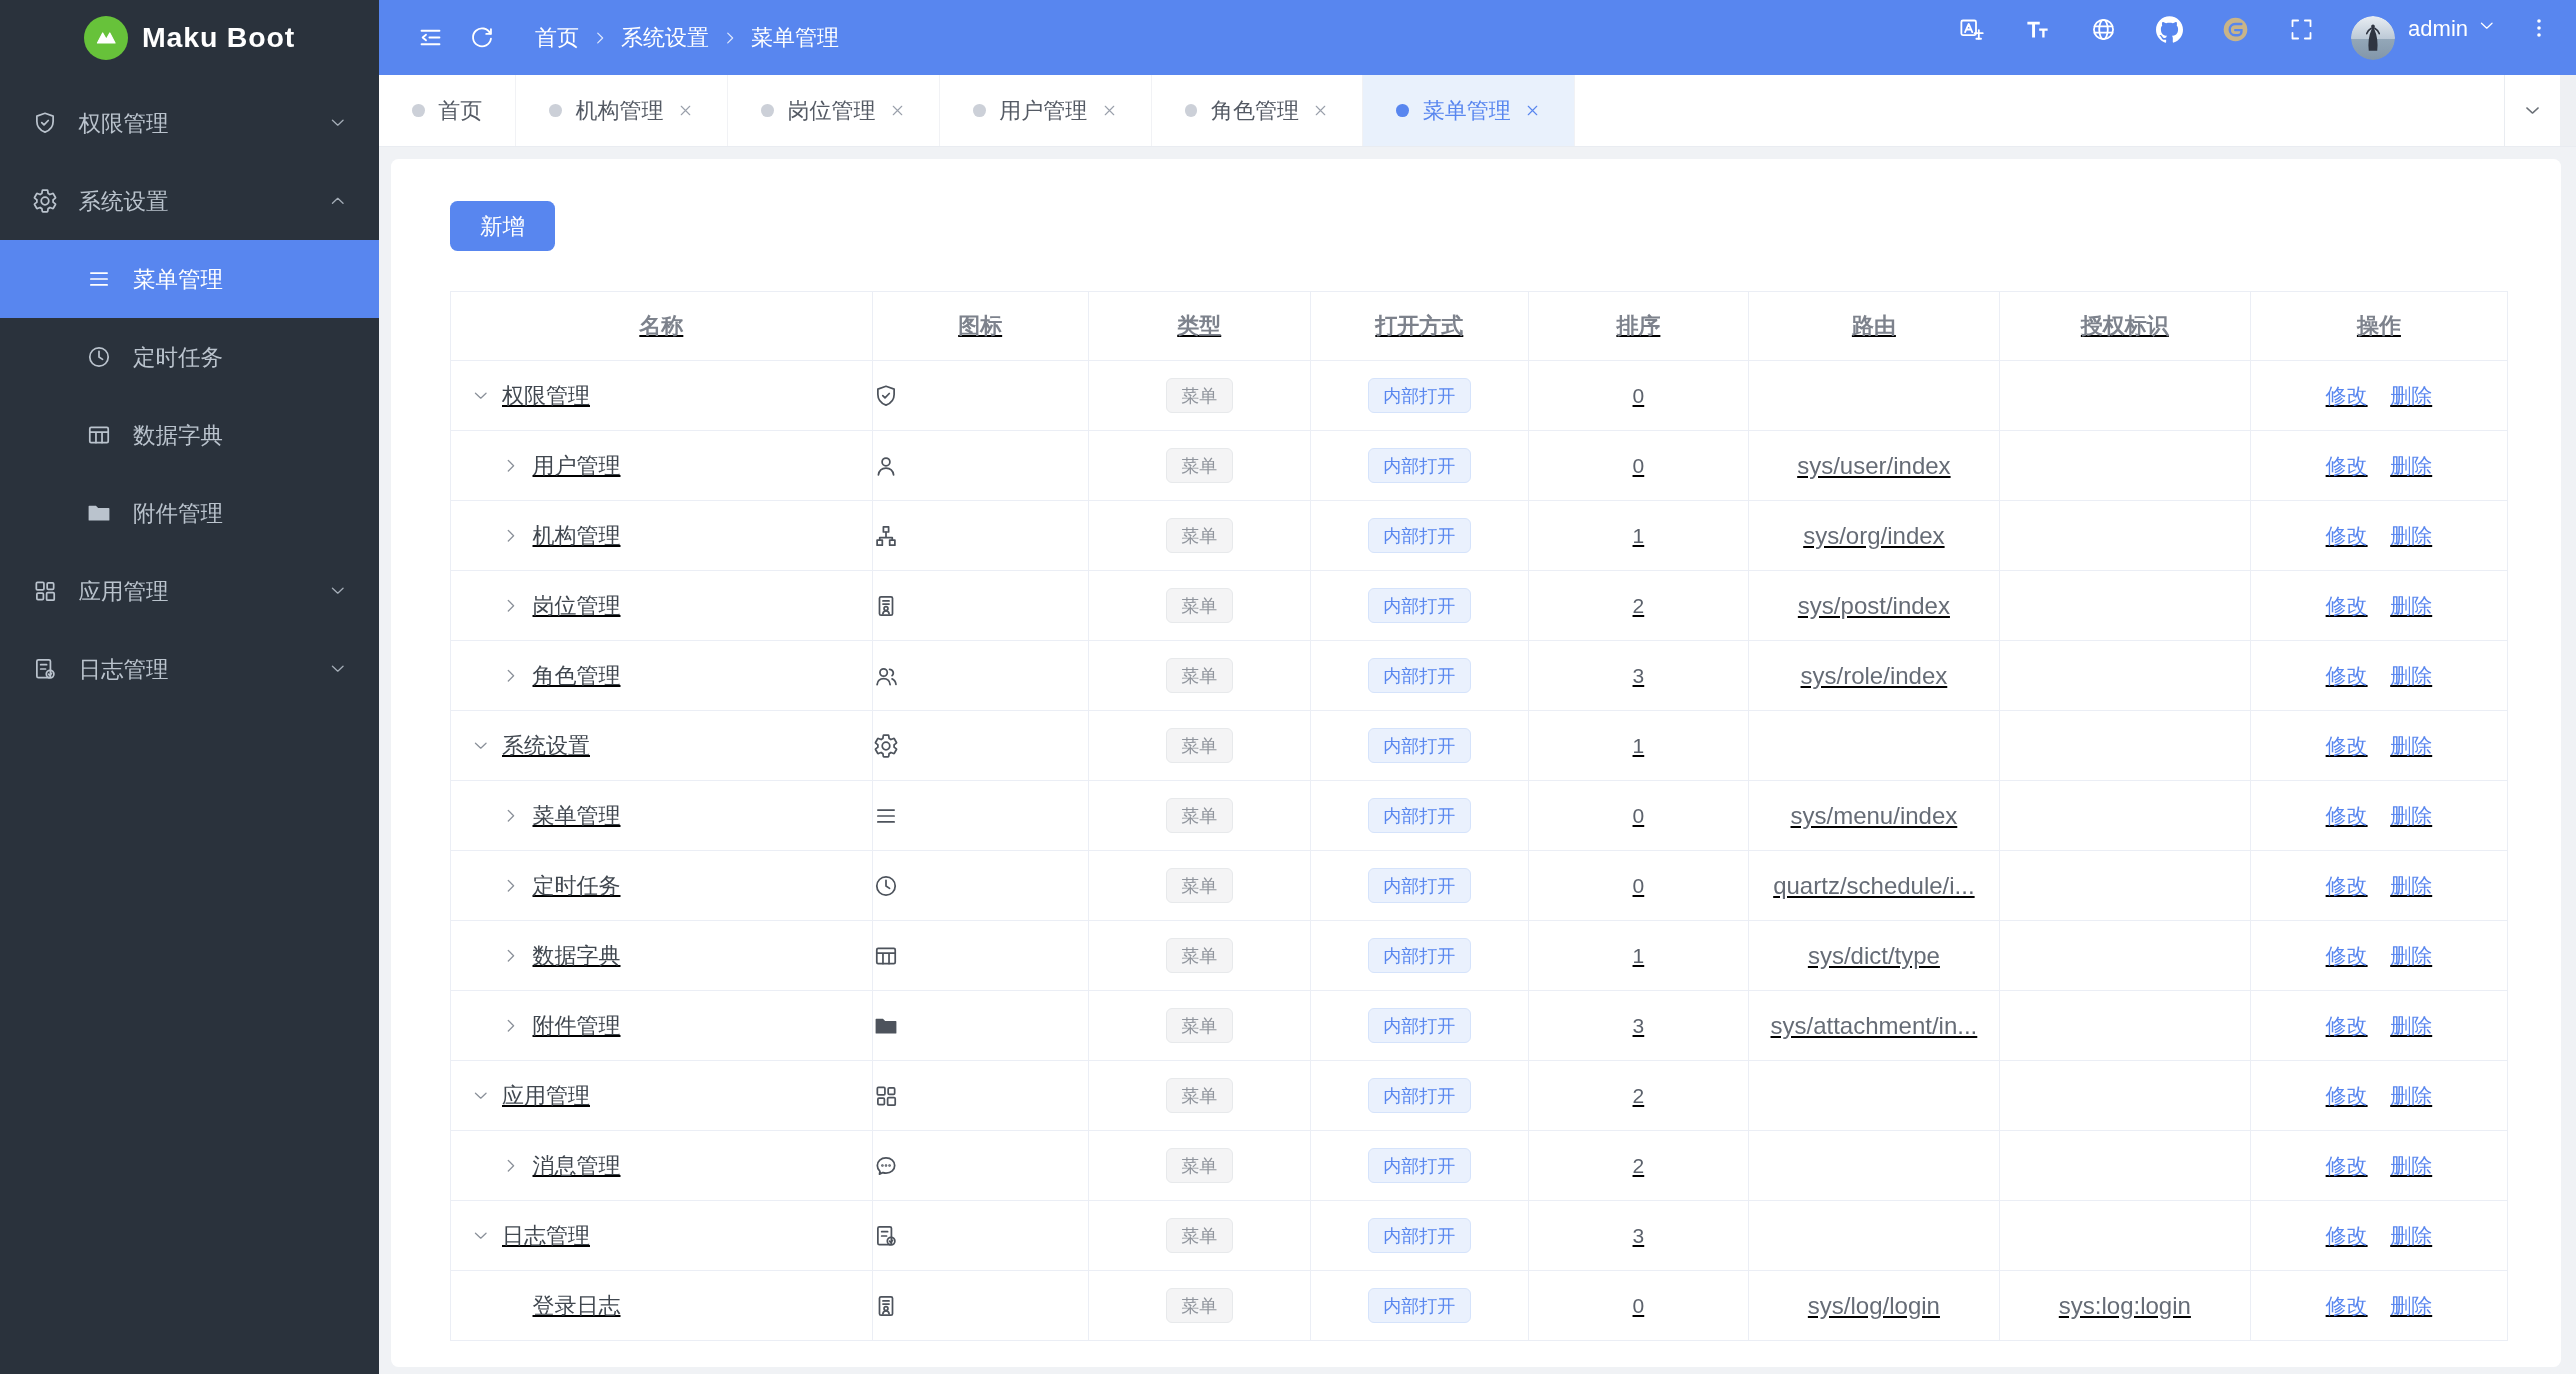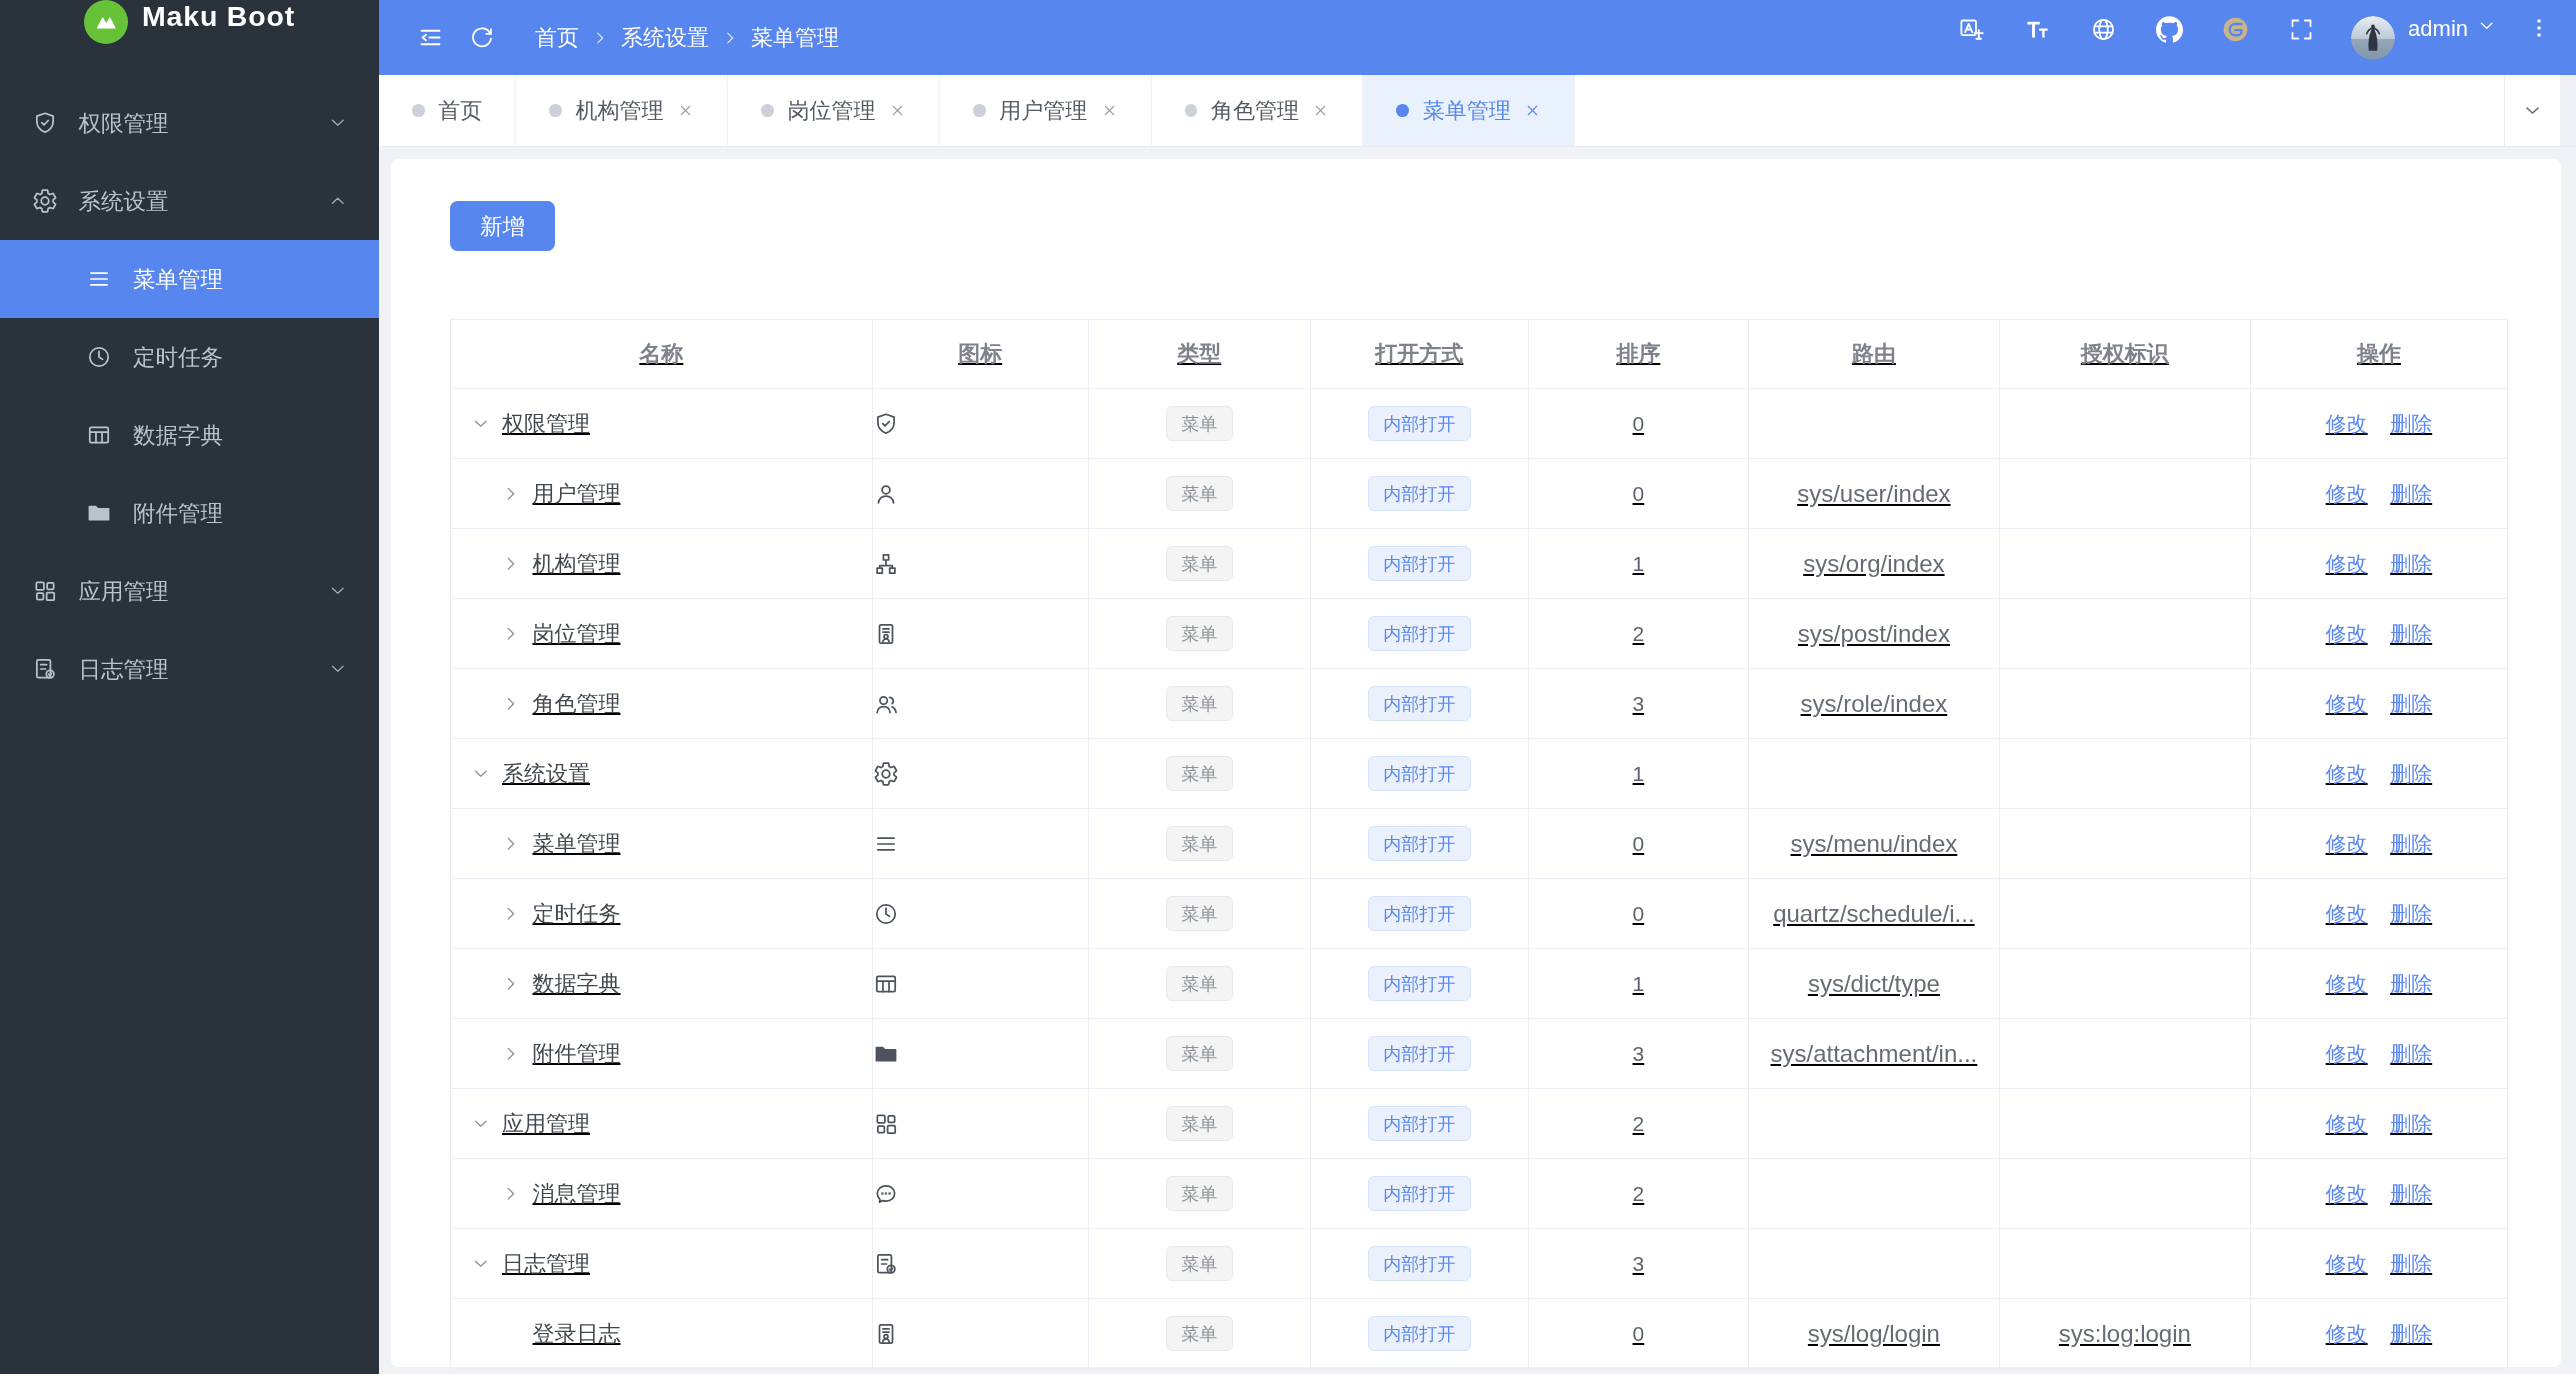--- a/index.html
+++ b/index.html
@@ -3,21 +3,21 @@
 <meta charset="utf-8">
 <style>
   * { margin:0; padding:0; box-sizing:border-box; }
   html,body { width:2576px; height:1374px; overflow:hidden;
     font-family:"Liberation Sans","DejaVu Sans",sans-serif; }
   .app { display:flex; width:100%; height:100%; }
 
   
   .sidebar { width:379px; flex-shrink:0; background:var(--sidebar-bg,#2a323c);
     color:var(--sidebar-text,#bac3cd); display:flex; flex-direction:column; }
-  .logo { height:75px; display:flex; justify-content:center; gap:14px; flex-shrink:0; }
+  .logo { height:75px; display:flex; align-items:center; justify-content:center; gap:14px; flex-shrink:0; }
   .logo-badge { width:44px; height:44px; border-radius:50%; background:var(--logo-green,#67c23a);
     display:flex; align-items:center; justify-content:center; }
   .logo-badge svg { width:28.5px; height:28.5px; }
   .logo-text { color:#fff; font-size:28.5px; font-weight:700; letter-spacing:0.8px; }
   .side-menu { margin-top:9px; }
   .menu-item { height:78px; display:flex; align-items:center; padding:0 31.5px;
     font-size:22.5px; cursor:pointer; }
   .menu-item .icon { display:flex; }
   .menu-item .icon svg { width:26px; height:26px; }
   .mlabel { margin-left:21px; flex:1; white-space:nowrap; }
@@ -66,21 +66,21 @@
     justify-content:center; color:#6b7077; cursor:pointer; }
   .tab-more svg { width:21px; height:21px; }
   .tab-edge { width:16.5px; background:#eef0f3; }
 
   
   .content { flex:1; background:var(--content-bg,#f0f2f5); padding:12px 15px 7.5px 12px; overflow:hidden; }
   .card { background:#fff; border-radius:7.5px; height:100%; padding:42px 53px 0 59px;text-decoration:underline; }
   .btn-add { height:50px; padding:0 30px; background:var(--accent,#5886ef); color:#fff; border:none;
     border-radius:7.5px; font-size:22.5px; cursor:pointer; font-family:inherit; }
 
-  table { width:100%; border-collapse:collapse; margin-top:68px; table-layout:fixed; }
+  table { width:100%; border-collapse:collapse; margin-top:40px; table-layout:fixed; }
   th,td { border:1.5px solid var(--table-border,#ebeef5); text-align:center; overflow:hidden; }
   th { height:69px; font-size:22px; color:#7d828c; font-weight:700; }
   td { height:70px; font-size:21px; color:#5c626c; }
   td.name-cell { text-align:left; }
   .name-wrap { display:flex; align-items:center; }
   .tree-toggle { display:flex; color:#8a9099; margin-right:12px; cursor:pointer; flex-shrink:0; }
   .tree-toggle svg { width:19.5px; height:19.5px; }
   .tree-space { width:31.5px; flex-shrink:0; }
   .name-text { color:#40474f; font-size:22px; white-space:nowrap; }
   .icon-cell .icon { display:inline-flex; color:#4d535c; }

